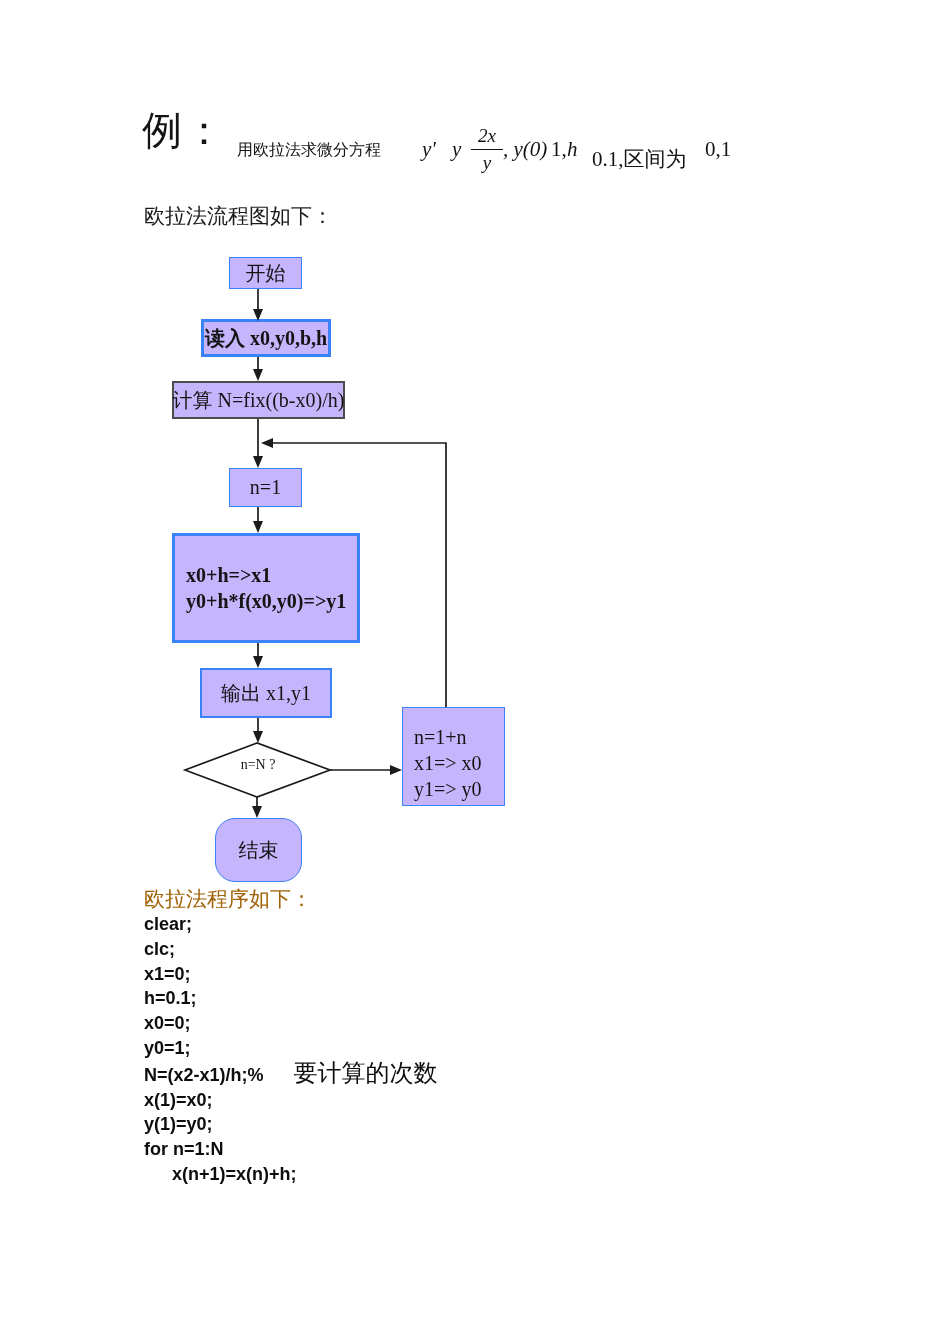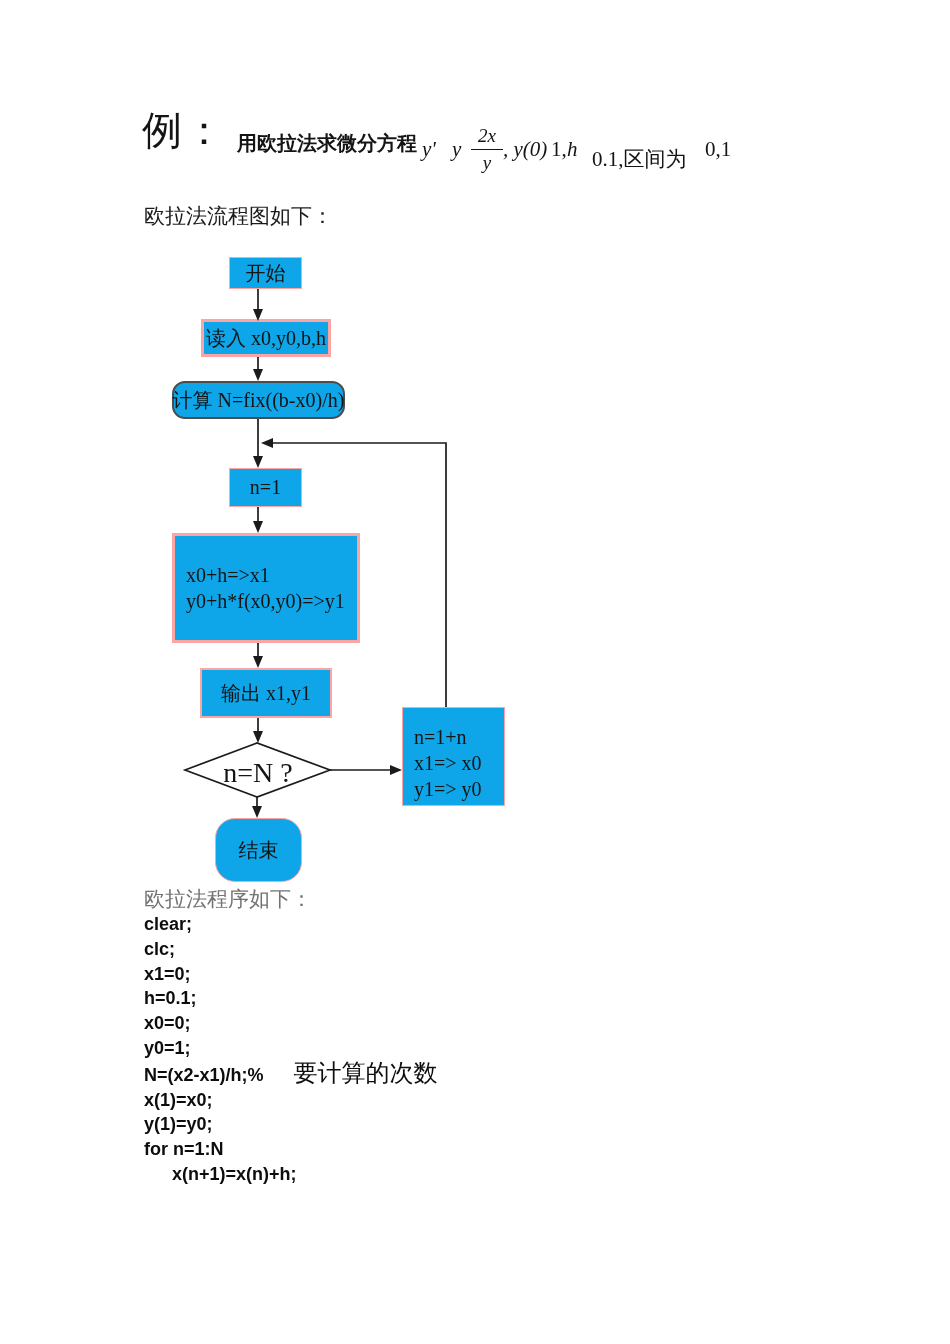--- a/index.html
+++ b/index.html
@@ -3,44 +3,44 @@
 <meta charset="utf-8">
 <style>
   html,body{margin:0;padding:0;background:#ffffff;}
   .page{
     position:relative;width:950px;height:1344px;background:#ffffff;
     font-family:"Liberation Serif","DejaVu Serif",serif;color:#141414;overflow:hidden;
   }
   .abs{position:absolute;}
   
   .ex-label{left:142px;top:103px;font-size:40px;letter-spacing:2px;}
-  .lead-text{left:237px;top:130px;font-size:20px;font-weight:bold;}
+  .lead-text{left:237px;top:140px;font-size:16px;}
   .f{top:137px;font-size:21px;white-space:pre;}
   .it{font-style:italic;}
   .frac{left:471px;top:122px;width:32px;text-align:center;font-size:19px;font-style:italic;}
   .frac .num{display:block;line-height:27px;border-bottom:1.6px solid #141414;}
   .frac .den{display:block;line-height:26px;}
   
   .caption{font-size:21px;color:#1a1a1a;}
   
   .fc-box{
-    position:absolute;box-sizing:border-box;background:#0ea5e9;border:2px solid #fca5a5;
+    position:absolute;box-sizing:border-box;background:#c4b5fd;border:2px solid #3b82f6;
     display:flex;align-items:center;justify-content:center;
     font-size:20px;color:#141414;z-index:1;white-space:pre;
   }
-  .fc-box.b3{border-width:3px;}
+  .fc-box.b3{border-width:3px;font-weight:bold;}
   .fc-box.gray{border-color:#4c4c4c;}
   .fc-box.round{border-radius:20px;}
   .fc-box.leftalign{flex-direction:column;align-items:flex-start;justify-content:center;padding-left:11px;}
   .fc-box.leftalign span{display:block;line-height:26px;}
   .fc-svg{left:0;top:0;z-index:2;pointer-events:none;}
-  .diamond-label{left:186px;top:757px;width:144px;text-align:center;font-size:28px;z-index:3;}
+  .diamond-label{left:186px;top:757px;width:144px;text-align:center;font-size:14px;z-index:3;}
   
   .code-block{left:144px;top:886px;}
-  .code-caption{font-size:21px;line-height:26px;color:#737373;}
+  .code-caption{font-size:21px;line-height:26px;color:#a16207;}
   .code-line{
     font-family:"Liberation Sans","DejaVu Sans",sans-serif;font-weight:bold;
     font-size:18px;line-height:24.8px;color:#0d0d0d;white-space:pre;
   }
   .code-line .cn-comment{
     font-family:"Liberation Serif","DejaVu Serif",serif;font-weight:normal;font-size:24px;margin-left:30px;
   }
   .code-line.indent{padding-left:28px;}
 </style>
 </head>
@@ -65,21 +65,21 @@
   <span class="abs caption" style="left:144px;top:202px;">欧拉法流程图如下：</span>
 
   <div class="fc-box" style="left:229px;top:257px;width:73px;height:32px;border-width:1.6px;">
     <span>开始</span>
   </div>
 
   <div class="fc-box b3" style="left:201px;top:319px;width:130px;height:38px;">
     <span>读入 x0,y0,b,h</span>
   </div>
 
-  <div class="fc-box gray" style="left:172px;top:381px;width:173px;height:38px;border-radius:13px;">
+  <div class="fc-box gray" style="left:172px;top:381px;width:173px;height:38px;">
     <span>计算 N=fix((b-x0)/h)</span>
   </div>
 
   <div class="fc-box" style="left:229px;top:468px;width:73px;height:39px;border-width:1.6px;">
     <span>n=1</span>
   </div>
 
   <div class="fc-box b3 leftalign" style="left:172px;top:533px;width:188px;height:110px;">
     <span>x0+h=&gt;x1</span>
     <span>y0+h*f(x0,y0)=&gt;y1</span>

